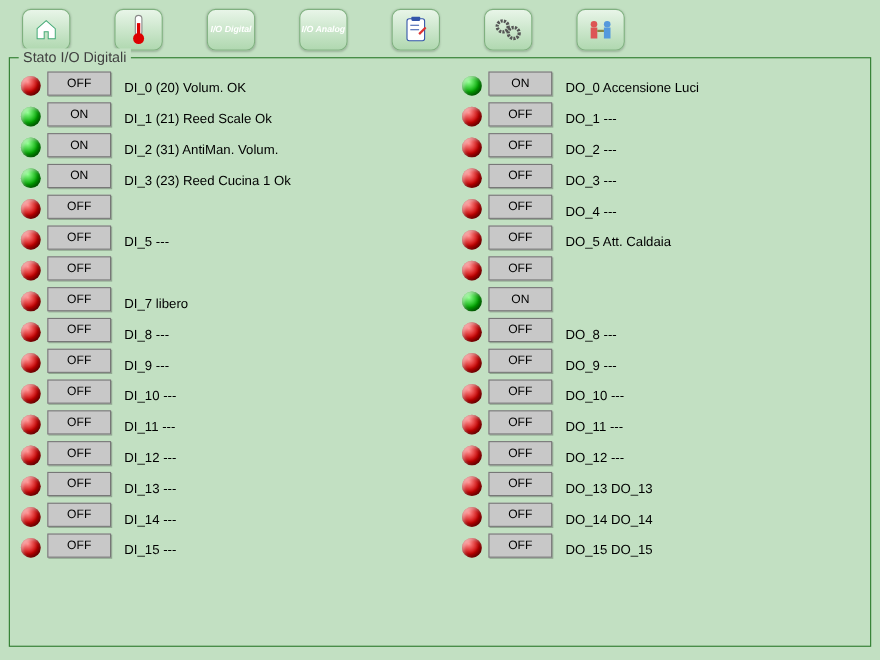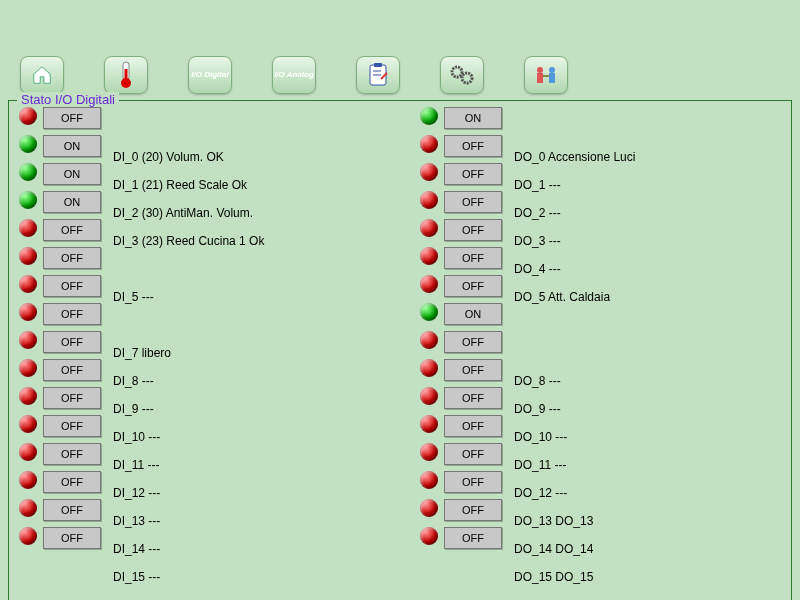--- a/index.html
+++ b/index.html
@@ -28,46 +28,45 @@
     align-items: center;
     justify-content: center;
     cursor: pointer;
     box-shadow: 0 1px 2px rgba(0,0,0,0.2);
     font-size: 8px;
     color: #fff;
     font-style: italic;
     text-align: center;
     line-height: 1;
     font-weight: bold;
-    margin-top: 48px;
   }
   .fieldset {
     margin: 0 8px 8px 8px;
     border: 1px solid #2b7a2b;
     padding: 6px 10px 10px 10px;
     position: relative;
     height: 536px;
   }
   .legend {
     position: absolute;
     top: -9px;
     left: 8px;
     background: #c2e0c2;
     padding: 0 4px;
-    color: #6d28d9;
+    color: #404040;
     font-size: 13px;
   }
   .cols {
     display: flex;
     gap: 40px;
   }
   .col { flex: 1; }
   .row {
     display: flex;
-    align-items: flex-start;
+    align-items: flex-end;
     height: 28px;
     gap: 6px;
   }
   .led {
     width: 18px;
     height: 18px;
     border-radius: 50%;
     box-shadow: inset -2px -2px 4px rgba(0,0,0,0.4), inset 2px 2px 3px rgba(255,255,255,0.5);
     flex-shrink: 0;
   }
@@ -150,21 +149,21 @@
           <div class="lbl">DI_0  (20) Volum. OK</div>
         </div>
         <div class="row">
           <div class="led on"></div>
           <div class="state-btn">ON</div>
           <div class="lbl">DI_1  (21) Reed Scale Ok</div>
         </div>
         <div class="row">
           <div class="led on"></div>
           <div class="state-btn">ON</div>
-          <div class="lbl">DI_2  (30) AntiMan. Volum.</div>
+          <div class="lbl">DI_2  (31) AntiMan. Volum.</div>
         </div>
         <div class="row">
           <div class="led on"></div>
           <div class="state-btn">ON</div>
           <div class="lbl">DI_3  (23) Reed Cucina 1 Ok</div>
         </div>
         <div class="row">
           <div class="led off"></div>
           <div class="state-btn">OFF</div>
         </div>

